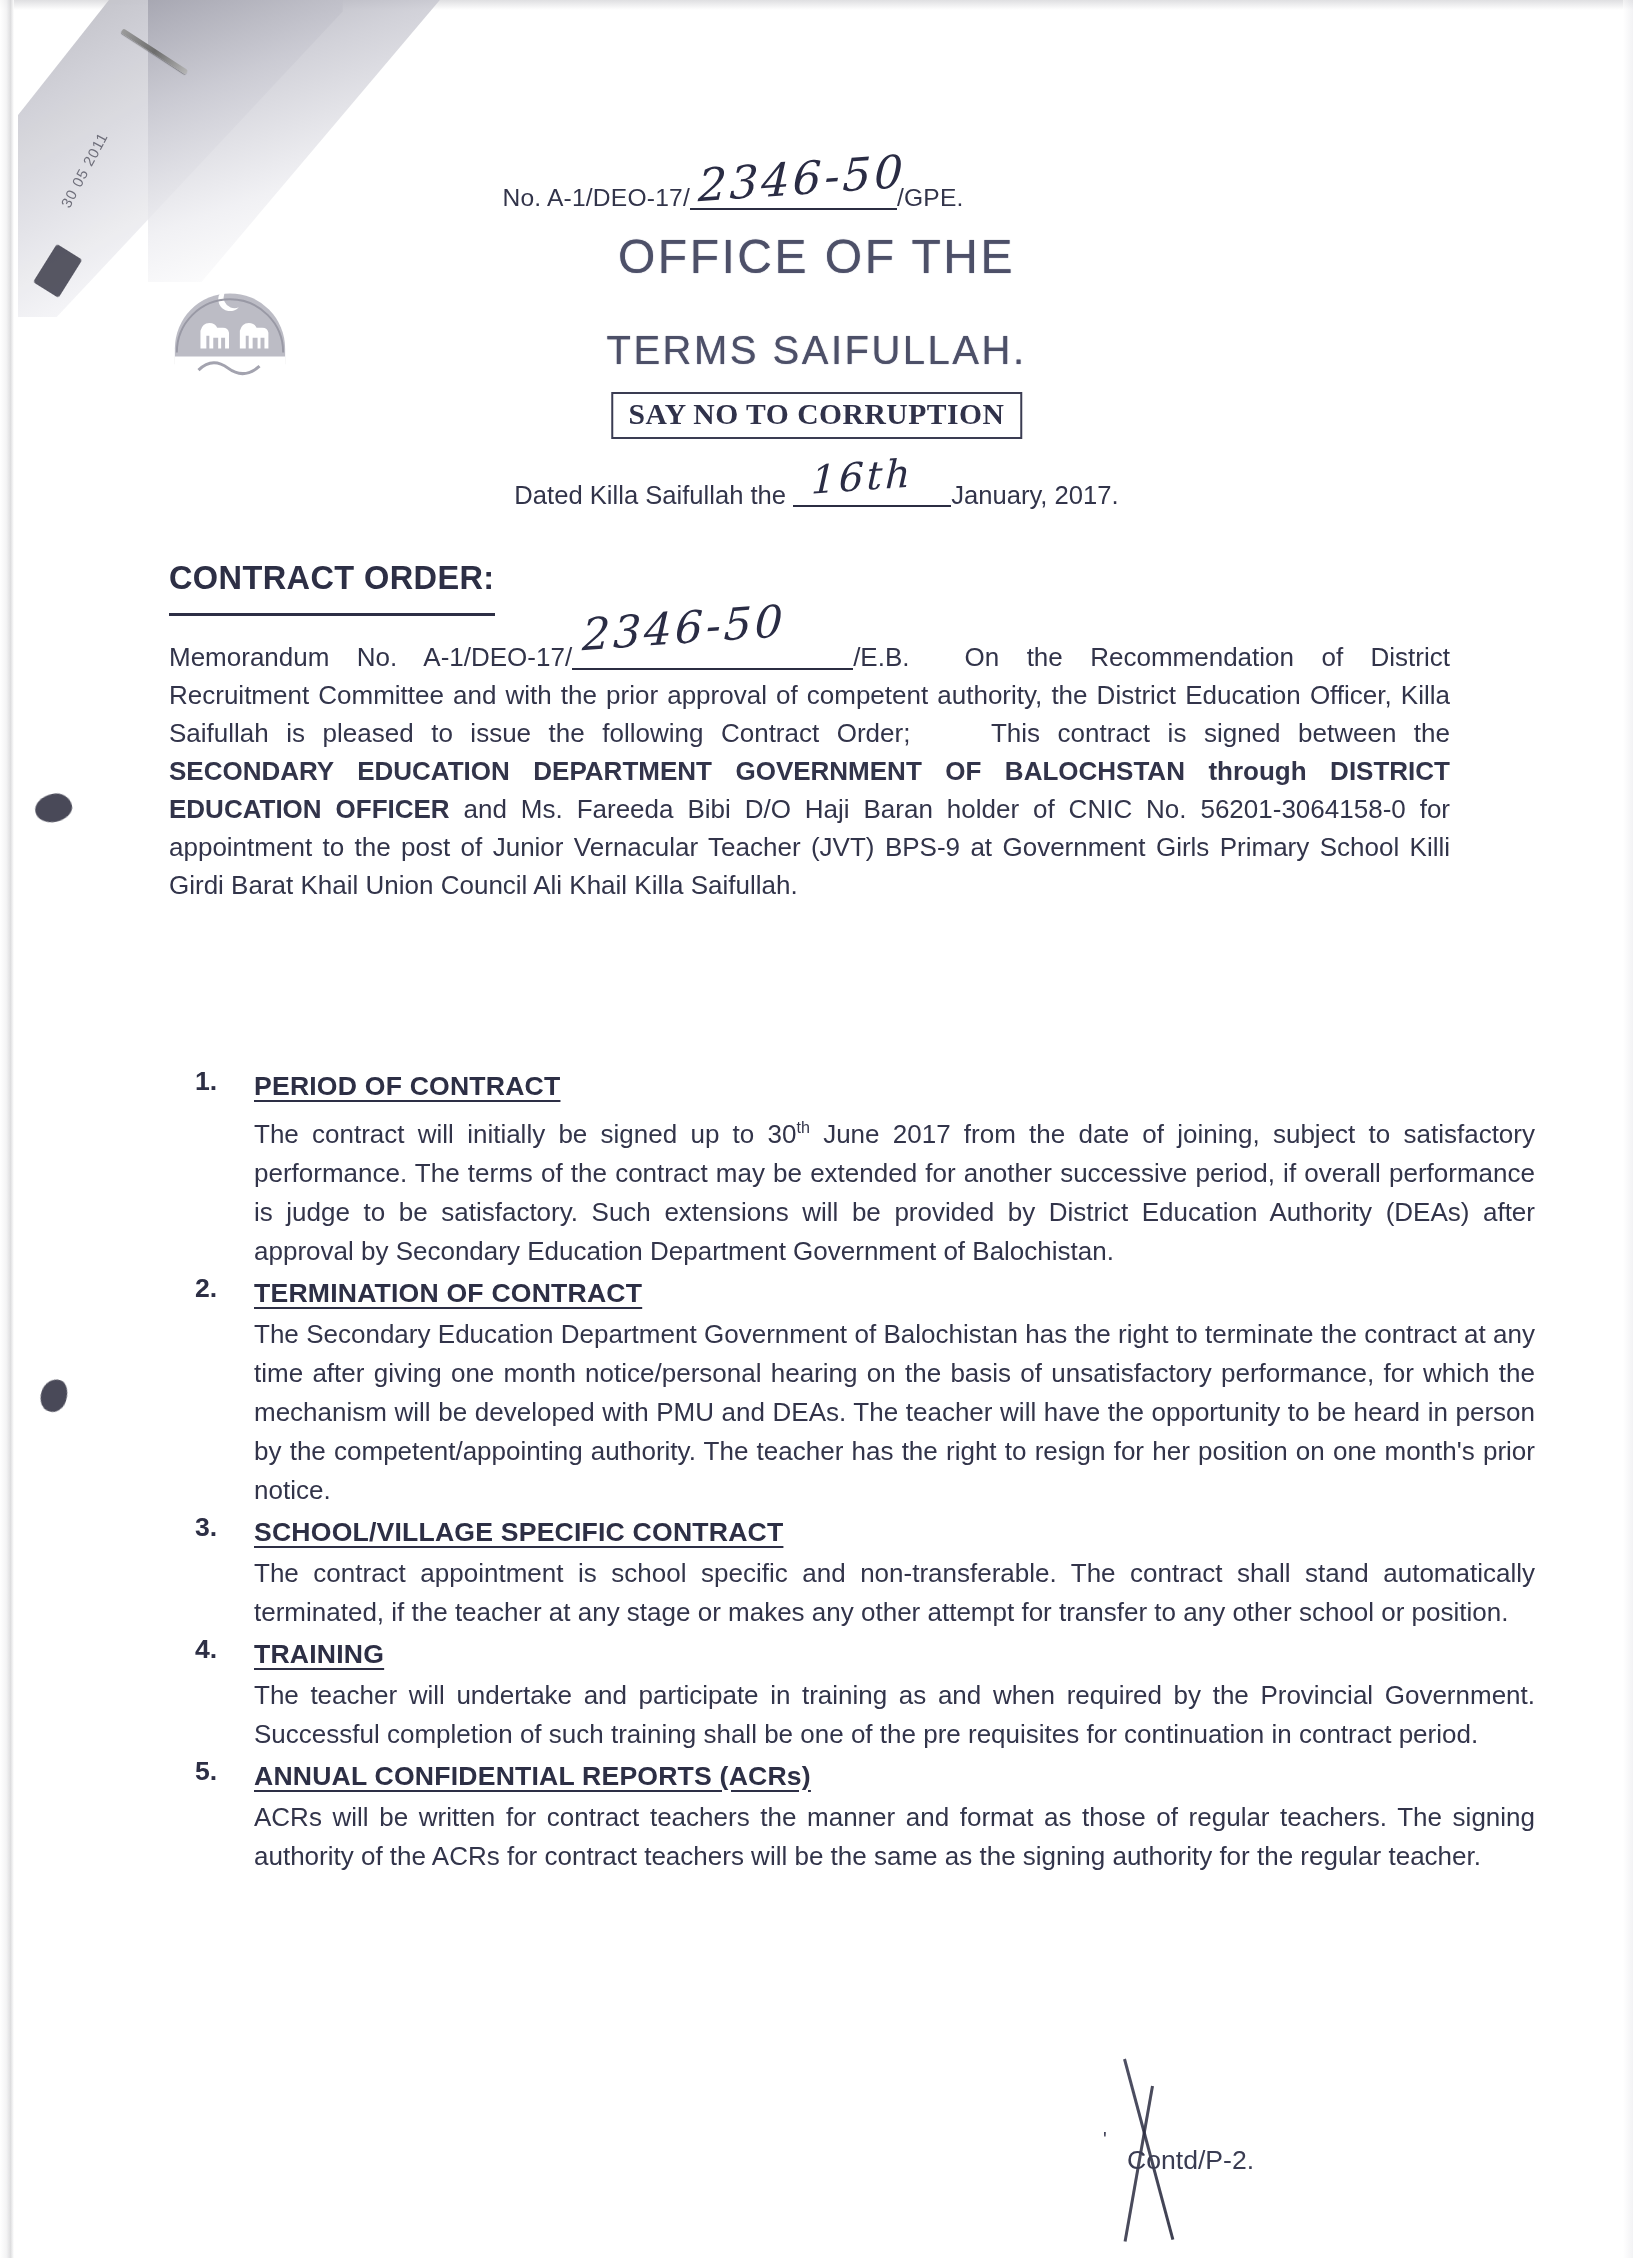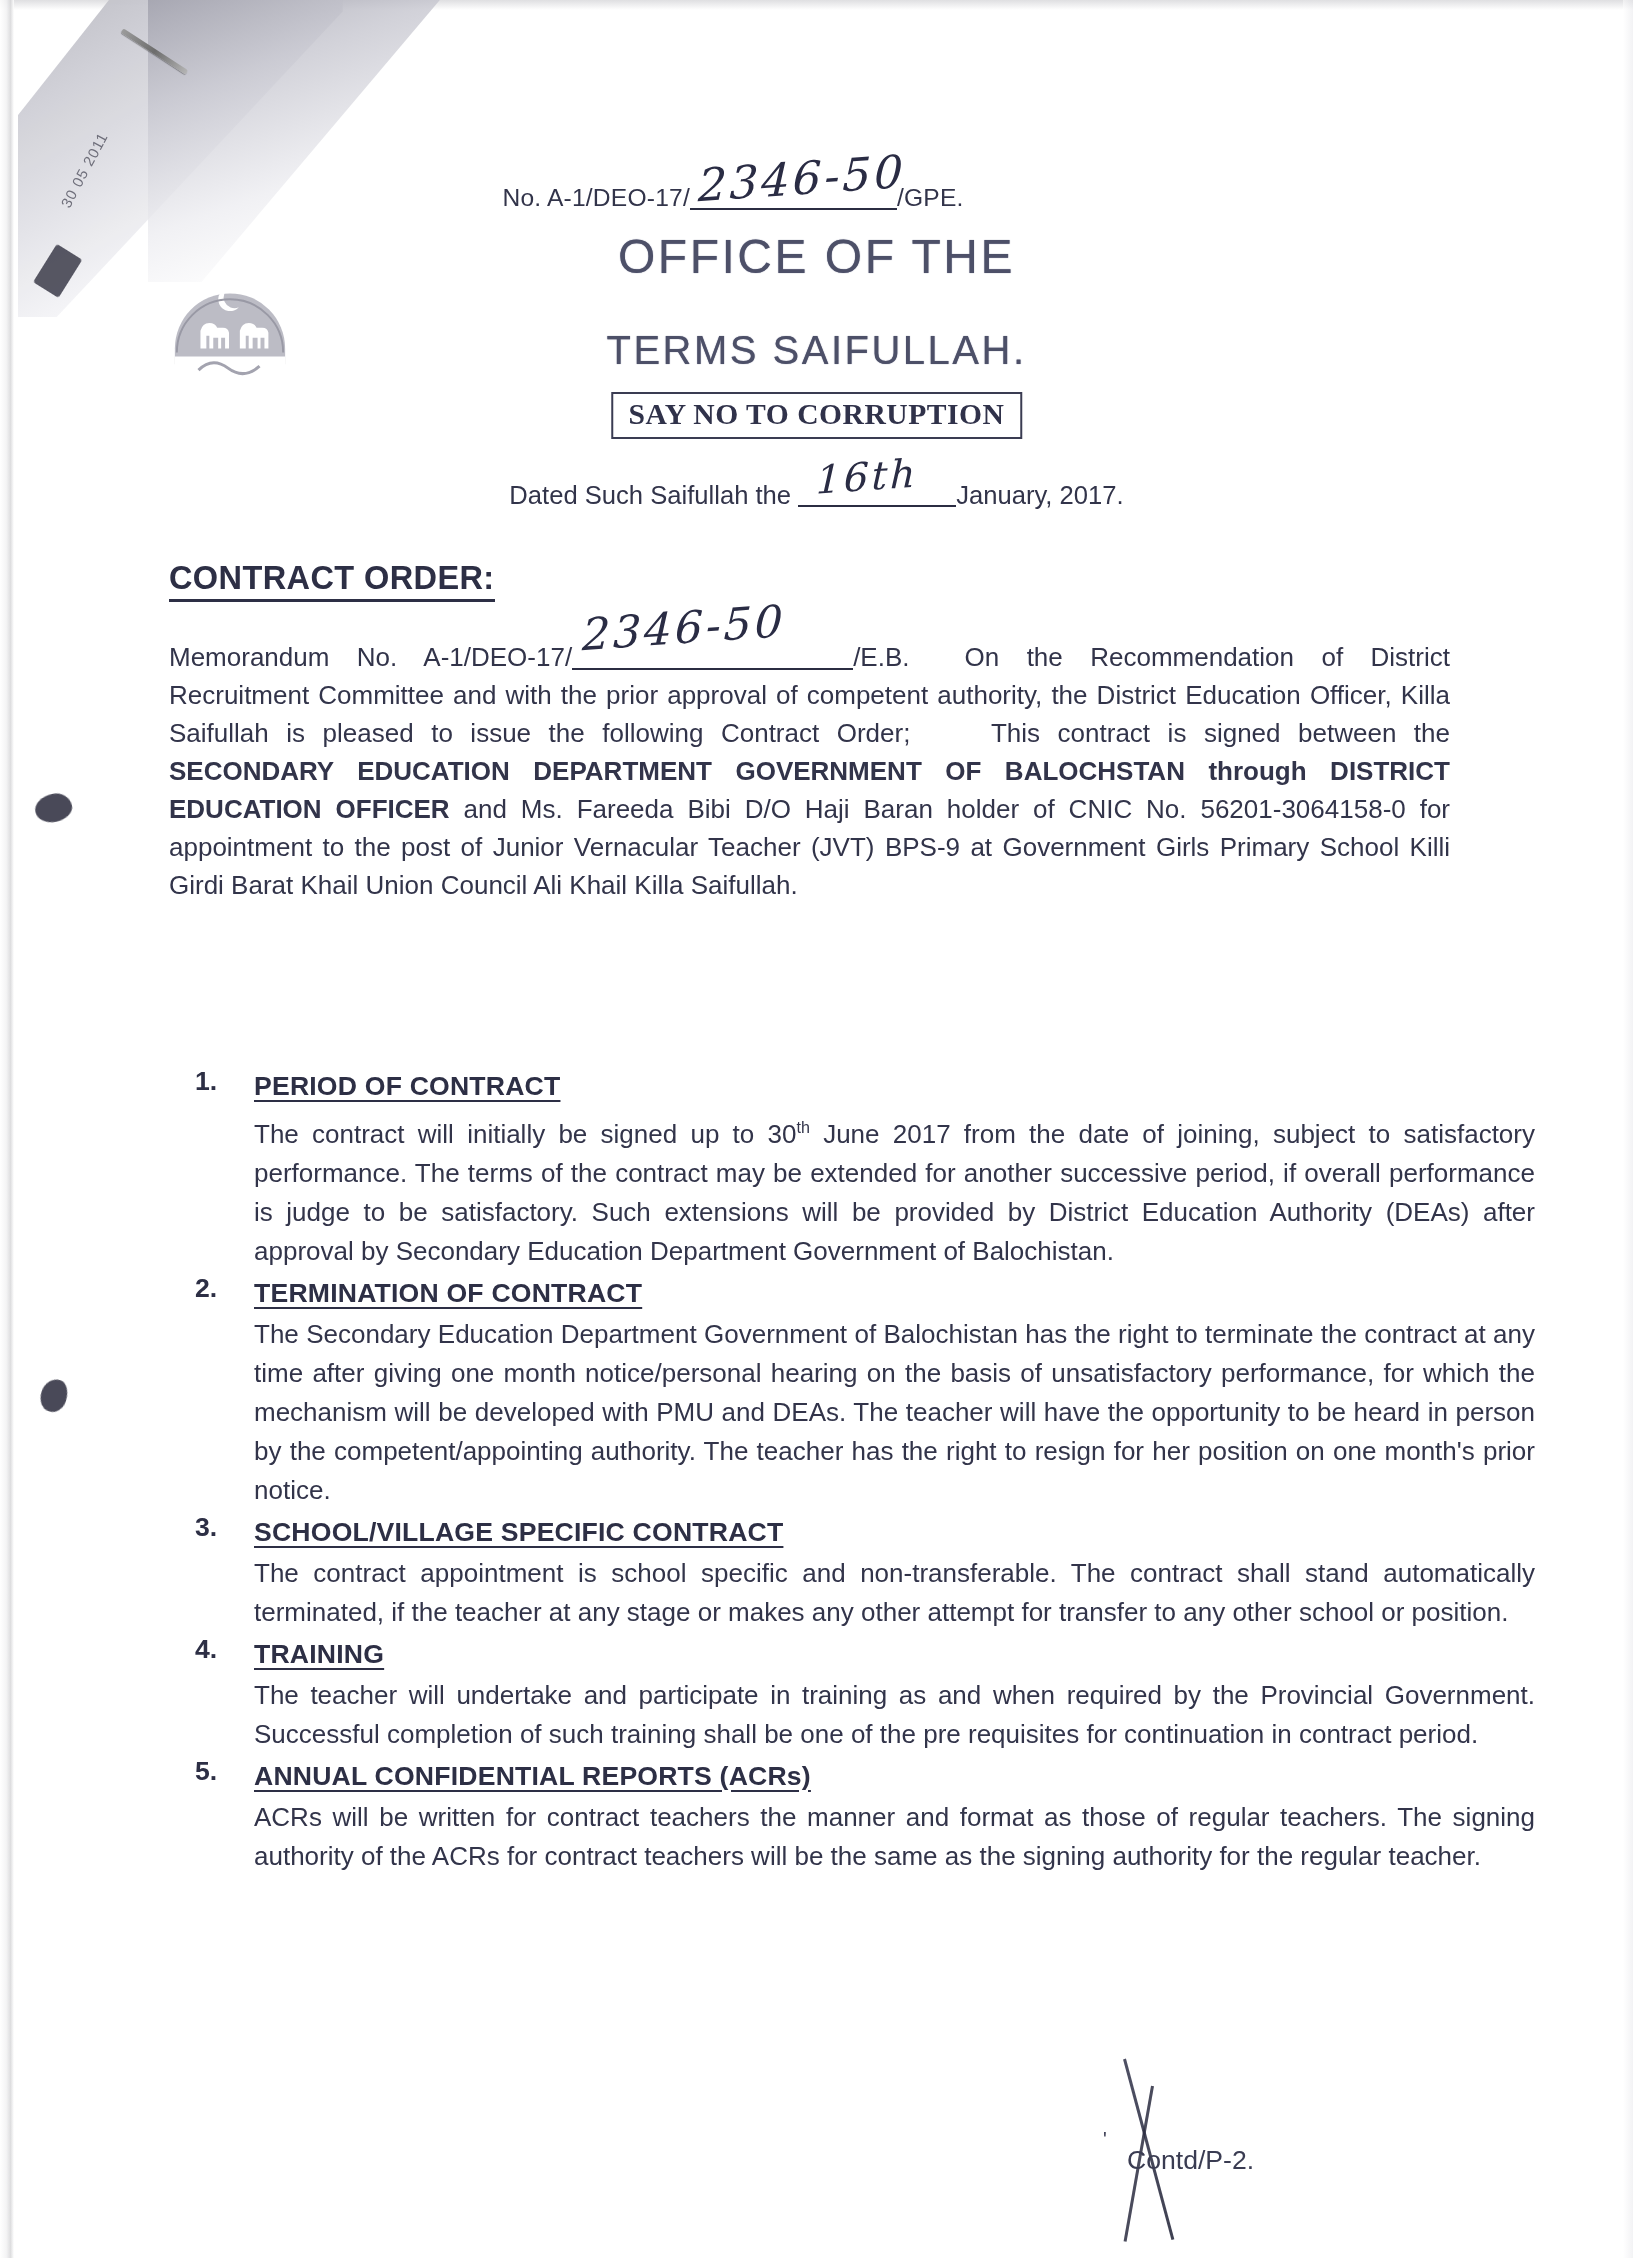--- a/index.html
+++ b/index.html
@@ -180,21 +180,21 @@
   
   .contract-order {
     position: absolute;
     left: 169px;
     top: 560px;
     font-size: 32.5px;
     font-weight: 700;
     letter-spacing: 0.4px;
     color: #2d2f45;
     border-bottom: 3px solid #2d2f45;
-    padding-bottom: 2px;
+    padding-bottom: 16px;
     display: inline-block;
   }
 
   .body-block {
     position: absolute;
     left: 169px;
     top: 638px;
     width: 1281px;
     font-size: 26px;
     line-height: 38px;
@@ -350,21 +350,21 @@
   <div class="ref-line">
     <span>No. A-1/DEO-17/</span><span class="blankline"><span class="hand">2346-50</span></span><span>/GPE.</span>
   </div>
 
   <div class="office-title office-l1">OFFICE OF THE</div>
   <div class="office-title office-l3">TERMS SAIFULLAH.</div>
 
   <div class="corruption-box">SAY NO TO CORRUPTION</div>
 
   <div class="dated-line">
-    <span>Dated Such Saifullah the</span>
+    <span>Dated Killa Saifullah the</span>
     <span class="blankline"><span class="hand">16th</span></span><span>January, 2017.</span>
   </div>
 
   <div class="contract-order">CONTRACT ORDER:</div>
 
   <div class="body-block">
     <span>Memorandum No. A-1/DEO-17/</span><span class="memo-blank"><span class="hand">2346-50</span></span><span>/E.B.</span><span class="gap"></span><span>On the Recommendation of District Recruitment Committee and with the prior approval of competent authority, the District Education Officer, Killa Saifullah is pleased to issue the following Contract Order;</span>
     <span class="indent"></span><span>This contract is signed between the </span><b>SECONDARY EDUCATION DEPARTMENT GOVERNMENT OF BALOCHSTAN through DISTRICT EDUCATION OFFICER</b><span> and Ms. Fareeda Bibi D/O Haji Baran holder of CNIC No. 56201-3064158-0 for appointment to the post of Junior Vernacular Teacher (JVT) BPS-9 at Government Girls Primary School Killi Girdi Barat Khail Union Council Ali Khail Killa Saifullah.</span>
   </div>
 

